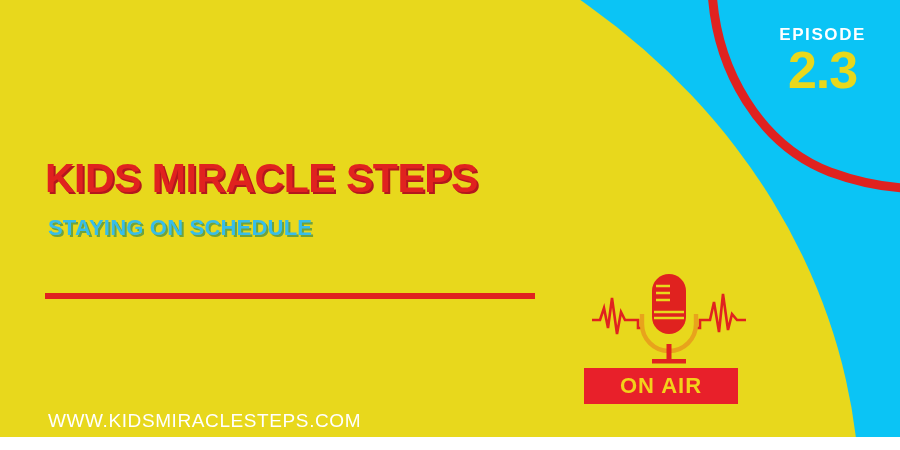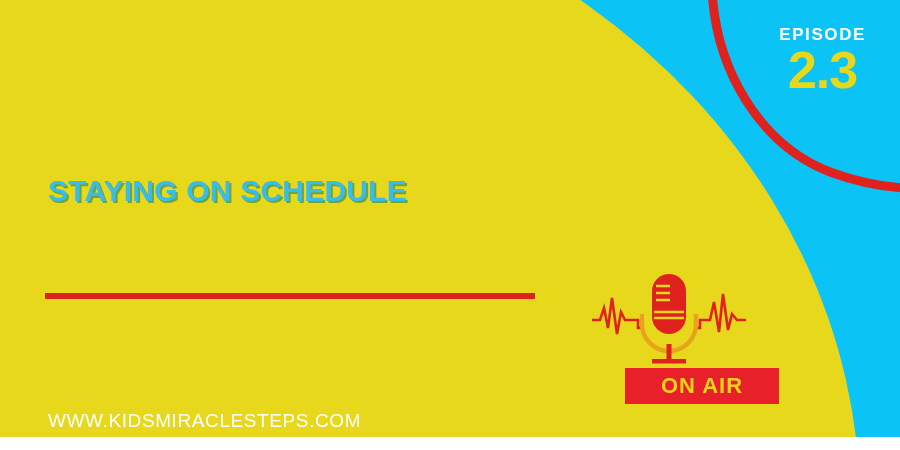--- a/index.html
+++ b/index.html
@@ -75,21 +75,21 @@
     font-size: 41px;
     font-weight: 700;
     letter-spacing: -0.5px;
     line-height: 1.0;
     text-shadow: 2px 2px 0 #B3171D;
     margin: 0;
     text-transform: uppercase;
   }
   .subtitle {
     color: #38BDEA;
-    font-size: 30px;
+    font-size: 22px;
     font-weight: 700;
     letter-spacing: 0.2px;
     line-height: 1.0;
     margin: 18px 0 0 3px;
     text-shadow: 2px 2px 0 #6FA33C;
     text-transform: uppercase;
   }
   .underline-bar {
     position: absolute;
     left: 45px;
@@ -115,21 +115,21 @@
     position: absolute;
     left: 592px;
     top: 272px;
     width: 154px;
     height: 95px;
   }
   .mic-svg { display: block; width: 154px; height: 95px; }
 
   .onair-badge {
     position: absolute;
-    left: 625px;
+    left: 584px;
     top: 368px;
     width: 154px;
     height: 36px;
     background: #E8202A;
     display: flex;
     align-items: center;
     justify-content: center;
   }
   .onair-text {
     color: #F2D21A;
@@ -149,20 +149,21 @@
   <svg class="arc-svg" viewBox="0 0 900 450">
     <path d="M 712 -10 C 716 70, 760 145, 830 172 C 860 183, 885 187, 905 188" fill="none" stroke="#E0221F" stroke-width="9" stroke-linecap="butt"></path>
   </svg>
 
   <div class="episode-block">
     <div class="episode-label">EPISODE</div>
     <div class="episode-number">2.3</div>
   </div>
 
   <div class="title-block">
+    <div class="title-line">KIDS MIRACLE STEPS</div>
     <div class="subtitle">STAYING ON SCHEDULE</div>
   </div>
   <div class="underline-bar"></div>
 
   <div class="site-url">WWW.KIDSMIRACLESTEPS.COM</div>
 
   <div class="mic-wrap">
     <svg class="mic-svg" viewBox="0 0 154 95">
 
       <path d="M 0 48 L 8 48 L 12 36 L 16 56 L 20 26 L 25 62 L 29 40 L 33 48 L 46 48 L 46 56 L 52 56" fill="none" stroke="#E0221F" stroke-width="2.6" stroke-linejoin="miter"></path>

